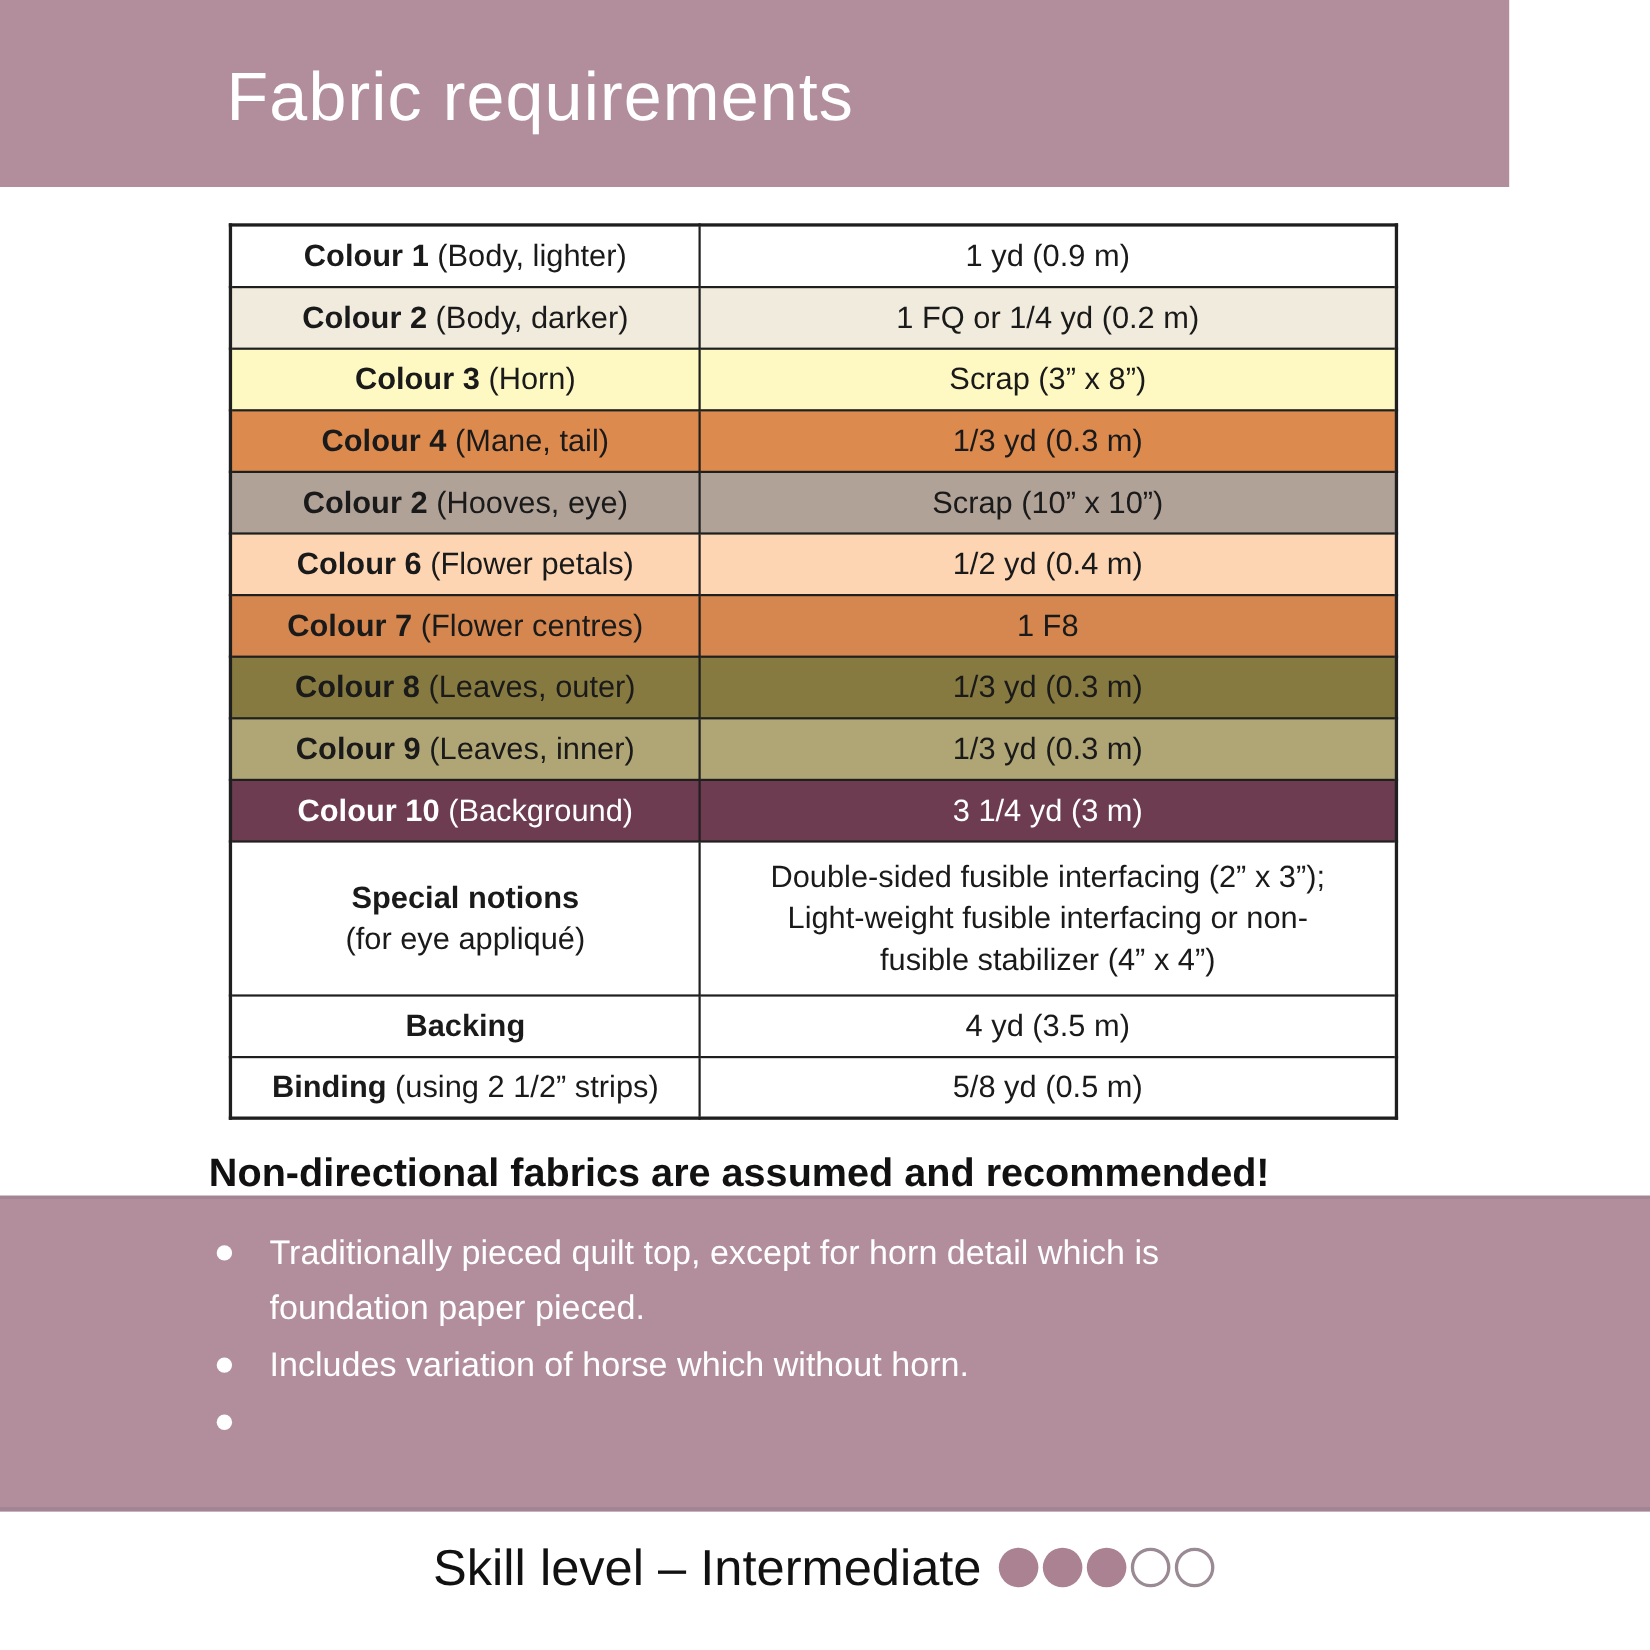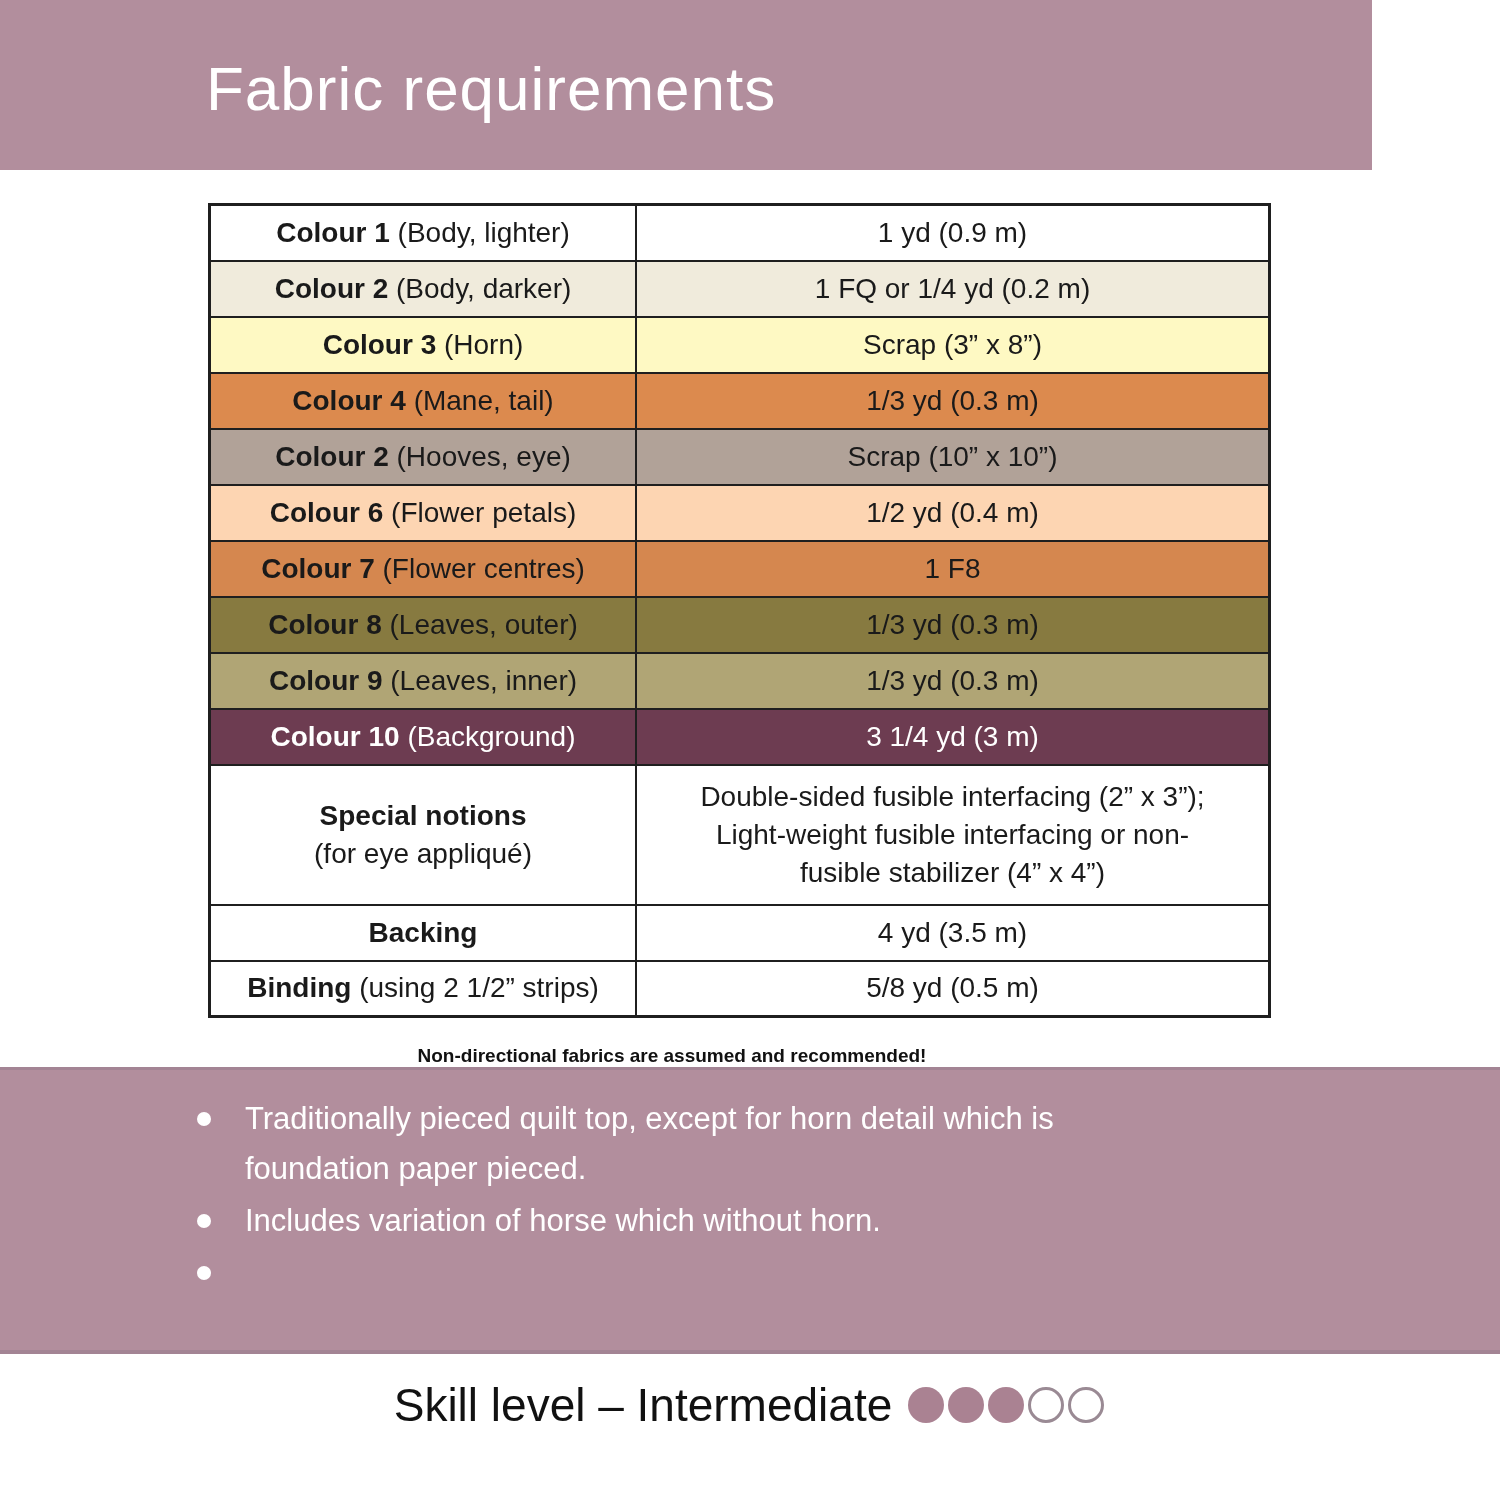--- a/index.html
+++ b/index.html
@@ -51,21 +51,21 @@
   }
   tr.r  { height: 56px; }
   tr.r-special { height: 140px; }
   .b { font-weight: 700; }
   .vline { line-height: 38px; }
   .lbl-sub { font-weight: 400; }
   .note {
     margin-top: 27px;
     width: 1344px;
     text-align: center;
-    font-size: 19px;
+    font-size: 36px;
     font-weight: 700;
     color: #111111;
   }
   .features {
     width: 1500px;
     height: 287px;
     box-sizing: border-box;
     border-top: 3px solid #a38494;
     border-bottom: 4px solid #a38494;
     padding: 24px 0 0 197px;

